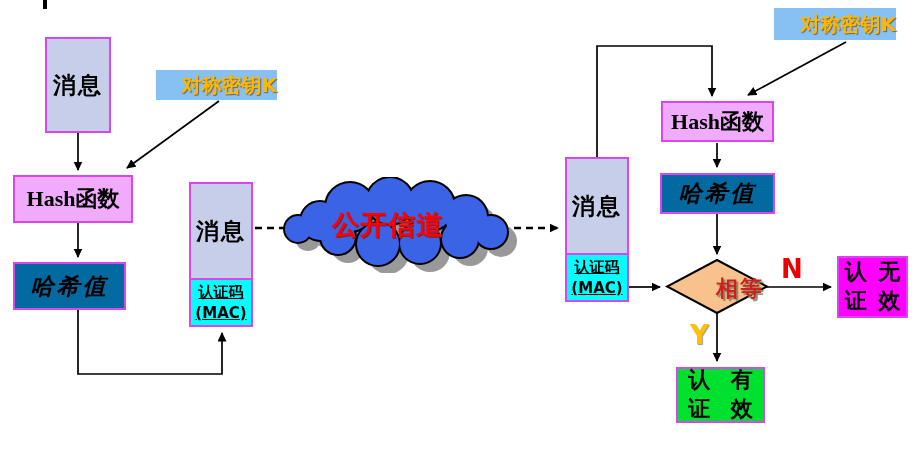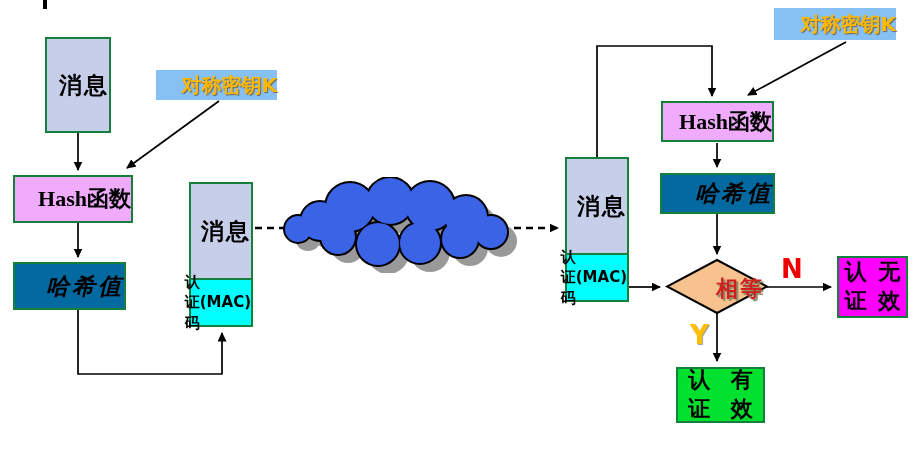--- a/index.html
+++ b/index.html
@@ -2,28 +2,28 @@
 <html><head>
 <meta charset="utf-8">
 <style>
   html,body{margin:0;padding:0;background:#fff;}
   #stage{
     position:relative;width:914px;height:464px;background:#ffffff;overflow:hidden;
     font-family:"DejaVu Sans","Liberation Sans",sans-serif;
   }
   .abs{position:absolute;}
   .box{
-    position:absolute;border:2px solid #15803d;display:flex;align-items:center;justify-content:flex-end;
+    position:absolute;border:2px solid #d946ef;display:flex;align-items:center;justify-content:center;
     box-sizing:border-box;text-align:center;color:#000;
   }
   .serifcn{font-family:"Liberation Serif","DejaVu Serif",serif;font-weight:bold;}
   .msgbox{background:#c7cee9;font-size:23px;letter-spacing:2px;}
   .hashfn{background:#f0abfc;font-size:22px;}
   .hashval{background:#0369a1;font-size:23px;letter-spacing:3px;font-style:italic;}
-  .macbox{background:#00ffff;font-size:15px;font-weight:bold;line-height:1.35;flex-direction:row;}
+  .macbox{background:#00ffff;font-size:15px;font-weight:bold;line-height:1.35;flex-direction:column;text-decoration:underline;}
   .keylabel{
     position:absolute;background:#87c1f3;color:#ffb800;font-weight:bold;font-size:20px;
     display:flex;align-items:center;justify-content:flex-end;text-shadow:1px 1px 1px #666;
     box-sizing:border-box;
   }
   .resultbox{font-size:22px;line-height:1.3;font-weight:bold;}
   .invalid{background:#ff00ff;}
   .valid{background:#00e12f;}
   .cloudtext{
     position:absolute;color:#ff0000;font-weight:bold;font-size:27px;letter-spacing:1px;
@@ -137,20 +137,21 @@
       <circle cx="112" cy="24" r="23"></circle>
         <circle cx="152" cy="29" r="24"></circle>
         <circle cx="188" cy="40" r="21"></circle>
       <circle cx="213" cy="55" r="16"></circle>
         <circle cx="182" cy="62" r="18"></circle>
         <circle cx="142" cy="66" r="20"></circle>
       <circle cx="100" cy="67" r="21"></circle>
         <circle cx="60" cy="60" r="17"></circle>
     </g>
   </svg>
+  <div class="cloudtext" style="left:332px;top:207px;">公开信道</div>
 
   <div class="box msgbox serifcn" style="left:565px;top:157px;width:64px;height:98px;">
     <span>消息</span>
   </div>
   <div class="box macbox" style="left:565px;top:253px;width:64px;height:49px;">
     <span>认证码</span>
     <span>(MAC)</span>
   </div>
 
   <div class="keylabel" style="left:774px;top:8px;width:122px;height:32px;">

